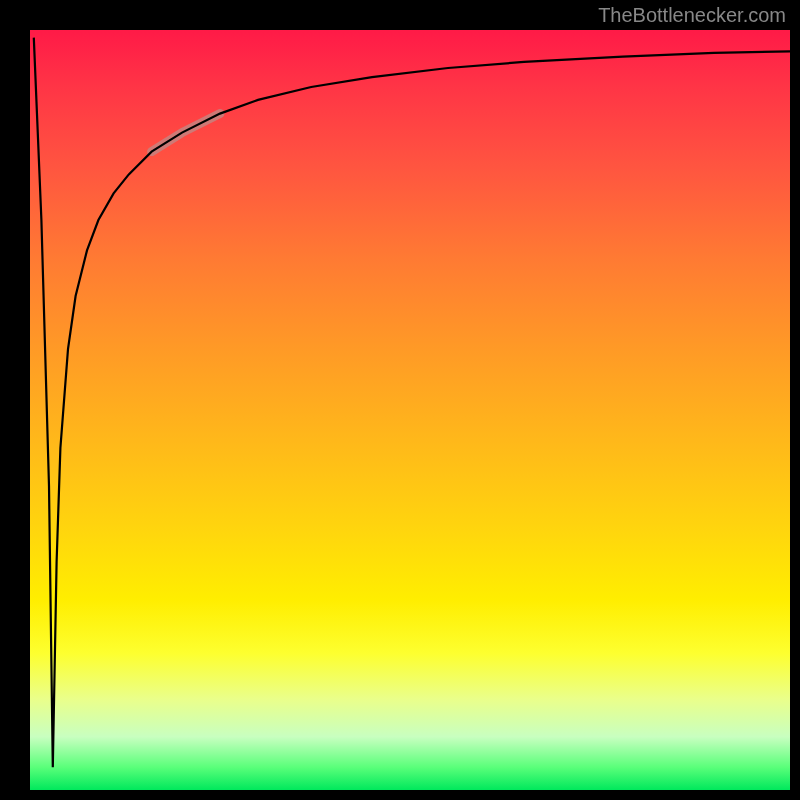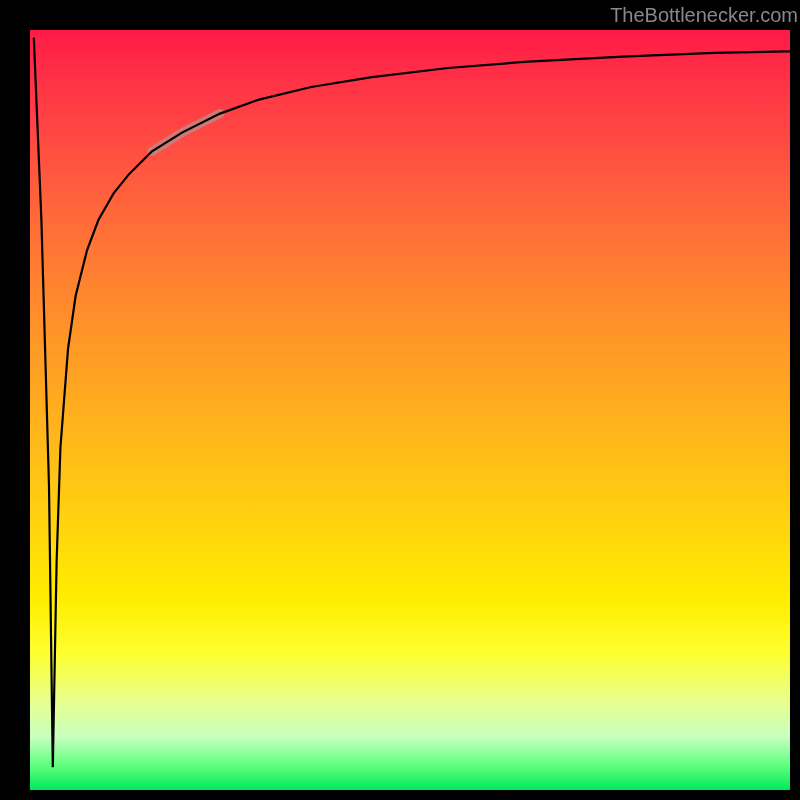--- a/index.html
+++ b/index.html
@@ -6,21 +6,21 @@
   body {
     width: 800px;
     height: 800px;
     background: #000;
     position: relative;
     font-family: Arial, sans-serif;
   }
   .watermark {
     position: absolute;
     top: 4px;
-    right: 2px;
+    right: 14px;
     color: #888;
     font-size: 20px;
     font-weight: 500;
     z-index: 10;
   }
   .plot-area {
     position: absolute;
     left: 30px;
     top: 30px;
     width: 760px;

